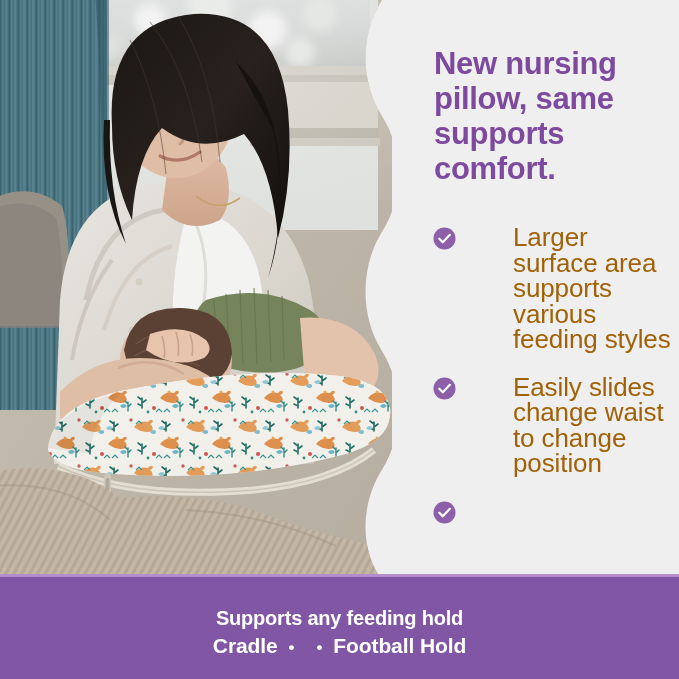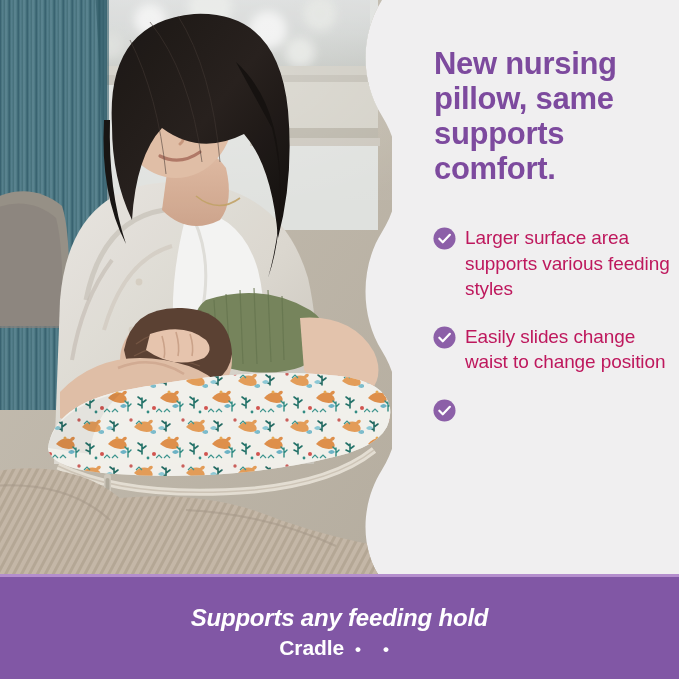--- a/index.html
+++ b/index.html
@@ -37,38 +37,39 @@
   }
   .bullet{
     display:flex;align-items:flex-start;
     margin-bottom:22px;
   }
   .bullet:last-child{margin-bottom:0;}
   .check-icon{
     flex:0 0 auto;width:23px;height:23px;margin-right:9px;margin-top:2px;display:block;
   }
   .bullet-text{
-    color:#be185d;font-size:19px;line-height:25.5px;
+    color:#a16207;font-size:26px;line-height:25.5px;
     letter-spacing:-0.1px;
+    margin-left:48px;
   }
 
   
   .footer-rule{
     position:absolute;left:0;top:574px;width:679px;height:3px;
     background:#b48ecd;
   }
   .footer{
     position:absolute;left:0;top:577px;width:679px;height:102px;
     background:#8157a5;
     display:flex;flex-direction:column;
     align-items:center;justify-content:center;
   }
   .footer-title{
-    color:#ffffff;font-size:24px;font-weight:bold;
-    letter-spacing:-0.2px;margin:8px 0 4px 0;font-style:italic;
+    color:#ffffff;font-size:20px;font-weight:bold;
+    letter-spacing:-0.2px;margin:8px 0 4px 0;
   }
   .footer-sub{
     color:#ffffff;font-size:21px;font-weight:bold;
     letter-spacing:-0.1px;margin:0;
     display:flex;align-items:flex-end;
   }
   .footer-sub .sep{margin:0 11px;font-size:17px;line-height:1;position:relative;top:-2px;}
 </style>
 </head>
 <body>
@@ -343,16 +344,17 @@
     </ul>
   </div>
 
   <div class="footer-rule"></div>
   <div class="footer">
     <div class="footer-title">Supports any feeding hold</div>
     <div class="footer-sub">
       <span>Cradle</span>
       <span class="sep">•</span>
       <span class="sep">•</span>
+      <span>Football Hold</span>
     </div>
   </div>
 
 </div>
 
 </body></html>

